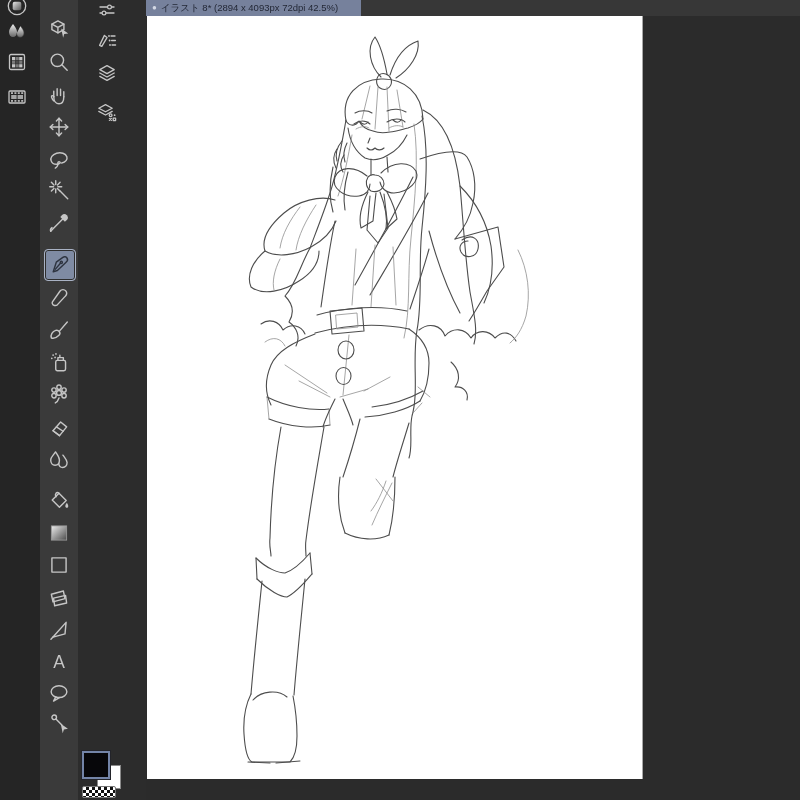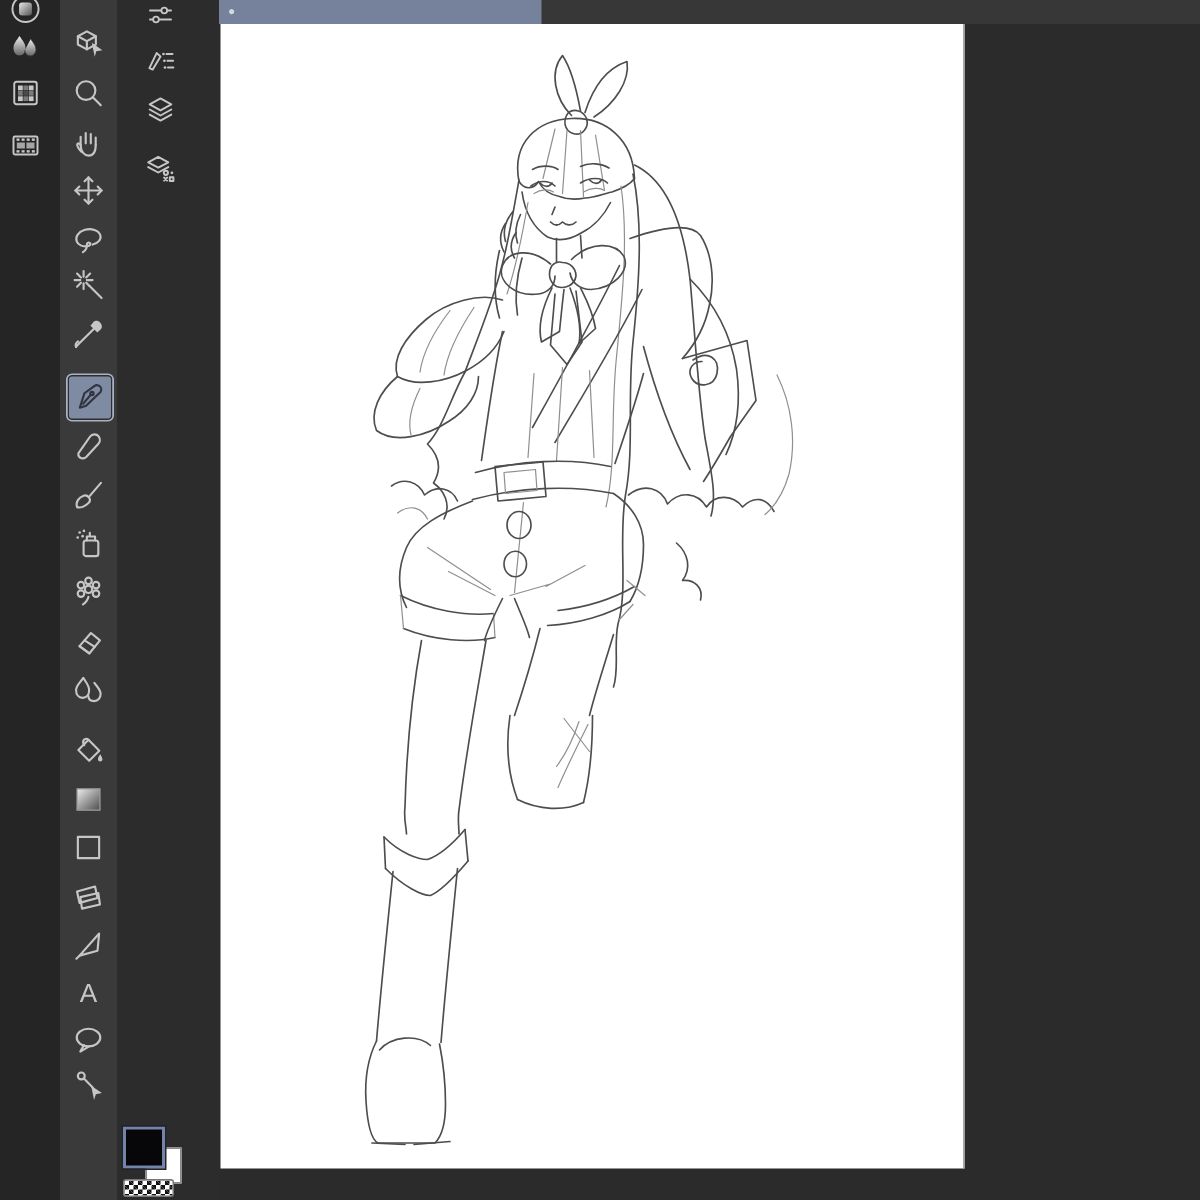--- a/index.html
+++ b/index.html
@@ -307,20 +307,21 @@
       <circle cx="18.6" cy="14.2" r="0.9" class="icf"></circle>
       <path d="M13.4,17.4 L15.4,19.4 M15.4,17.4 L13.4,19.4" class="ic" stroke-width="1"></path>
       <rect x="17.2" y="17.2" width="2.4" height="2.4" class="ic" stroke-width="1"></rect>
     </svg>
   </div>
 </div>
 
 <div class="tabbar">
   <div class="doc-tab">
     <span class="dot">●</span>
+    <span class="title">イラスト 8* (2894 x 4093px 72dpi 42.5%)</span>
   </div>
 </div>
 
 <div class="canvas">
   <svg width="495" height="763" viewBox="148 16 495 763">
     <g class="art">
 
       <path d="M382,77 C371,66 367,48 376,37 C382,46 386,63 388,74"></path>
       <path d="M391,75 C397,56 407,45 419,41 C421,54 411,69 397,78"></path>
       <path d="M380,75 C376,80 377,87 383,89 C389,91 394,85 392,79 C390,74 384,72 380,75"></path>

